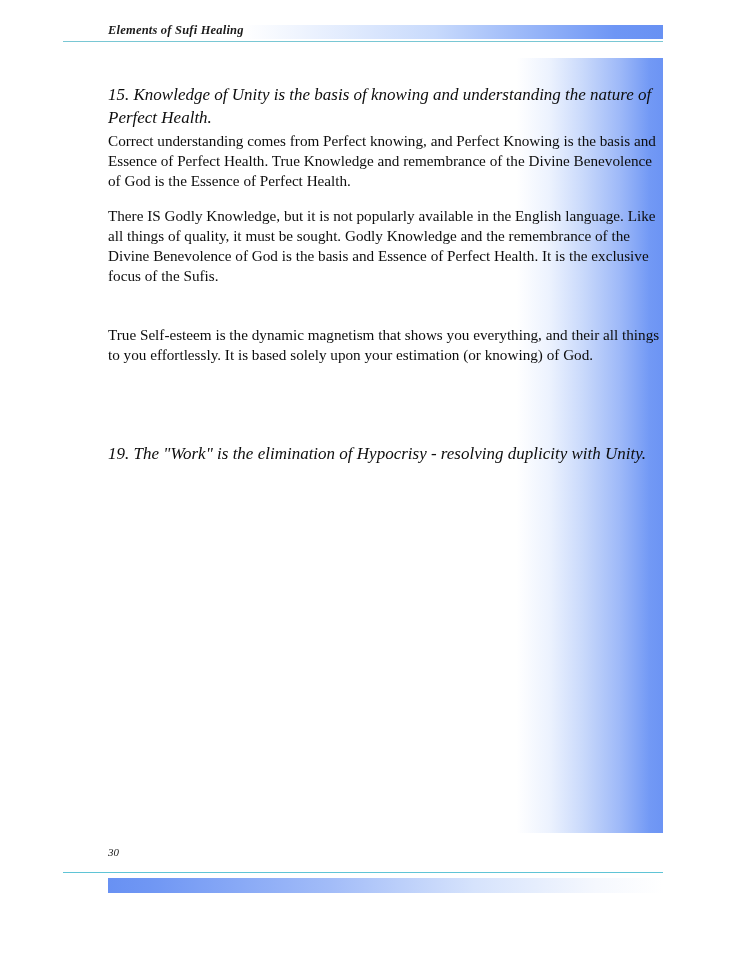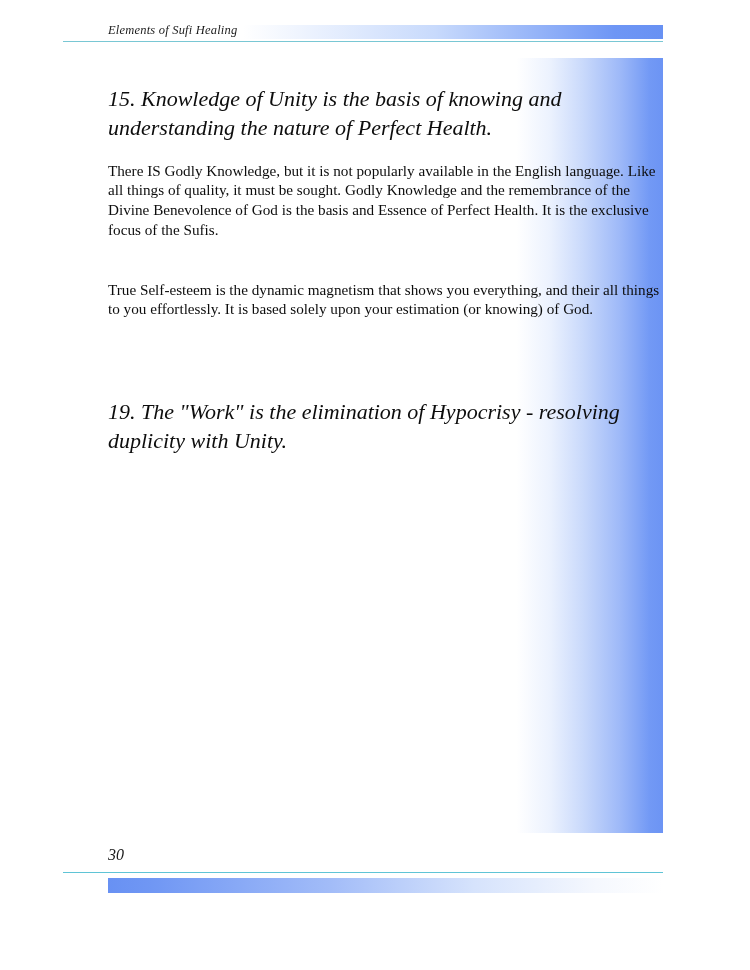--- a/index.html
+++ b/index.html
@@ -39,20 +39,21 @@
   .header-title {
     position: absolute;
     left: 108px;
     top: 23px;
     font-style: italic;
     font-size: 12.5px;
     letter-spacing: 0.2px;
     color: #1b1b1b;
     white-space: nowrap;
     z-index: 5;
+    font-weight: bold;
   }
   .header-rule {
     position: absolute;
     left: 63px;
     top: 41px;
     width: 600px;
     height: 1px;
     background: #79c7d4;
   }
 
@@ -77,21 +78,21 @@
   .content {
     position: absolute;
     left: 108px;
     top: 84px;
     width: 556px;
     z-index: 4;
   }
 
   .heading {
     font-style: italic;
-    font-size: 22px;
+    font-size: 17px;
     line-height: 1.33;
     margin: 0;
     color: #0d0d0d;
   }
 
   .body-text {
     font-size: 15.2px;
     line-height: 1.30;
     margin: 0;
     color: #0d0d0d;
@@ -101,21 +102,21 @@
   .sp-sm { height: 16px; }
   .sp-md { height: 22px; }
   .sp-lg { height: 26px; }
 
   
   .page-number {
     position: absolute;
     left: 108px;
     top: 846px;
     font-style: italic;
-    font-size: 16px;
+    font-size: 11px;
     color: #1b1b1b;
     z-index: 5;
   }
   .footer-rule {
     position: absolute;
     left: 63px;
     top: 872px;
     width: 600px;
     height: 1px;
     background: #5fc4d6;
@@ -143,20 +144,21 @@
   <div class="side-panel"></div>
 
   <div class="header-bar"></div>
   <div class="header-title">Elements of Sufi Healing</div>
   <div class="header-rule"></div>
 
   <div class="content">
 
     <p class="heading">15. Knowledge of Unity is the basis of knowing and understanding the nature of Perfect Health.</p>
     <div class="sp-xs"></div>
+    <p class="body-text">Correct understanding comes from Perfect knowing, and Perfect Knowing is the basis and Essence of Perfect Health. True Knowledge and remembrance of the Divine Benevolence of God is the Essence of Perfect Health.</p>
 
     <div class="sp-sm"></div>
     <p class="body-text">There IS Godly Knowledge, but it is not popularly available in the English language. Like all things of quality, it must be sought. Godly Knowledge and the remembrance of the Divine Benevolence of God is the basis and Essence of Perfect Health. It is the exclusive focus of the Sufis.</p>
 
     <div class="sp-sm"></div>
 
     <div class="sp-md"></div>
     <div class="sp-xs"></div>
     <p class="body-text">True Self-esteem is the dynamic magnetism that shows you everything, and their all things to you effortlessly. It is based solely upon your estimation (or knowing) of God.</p>
 

